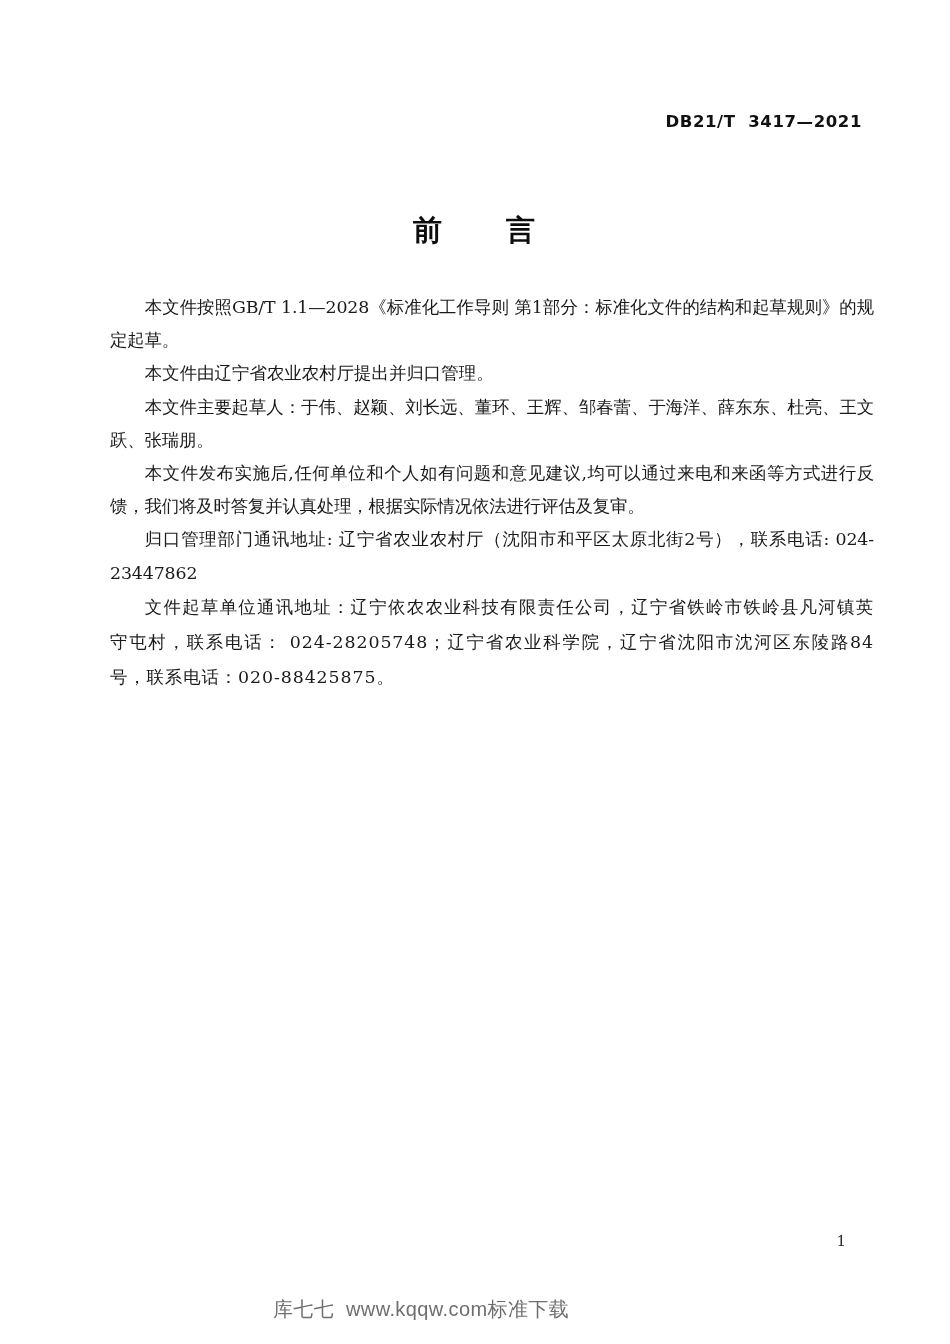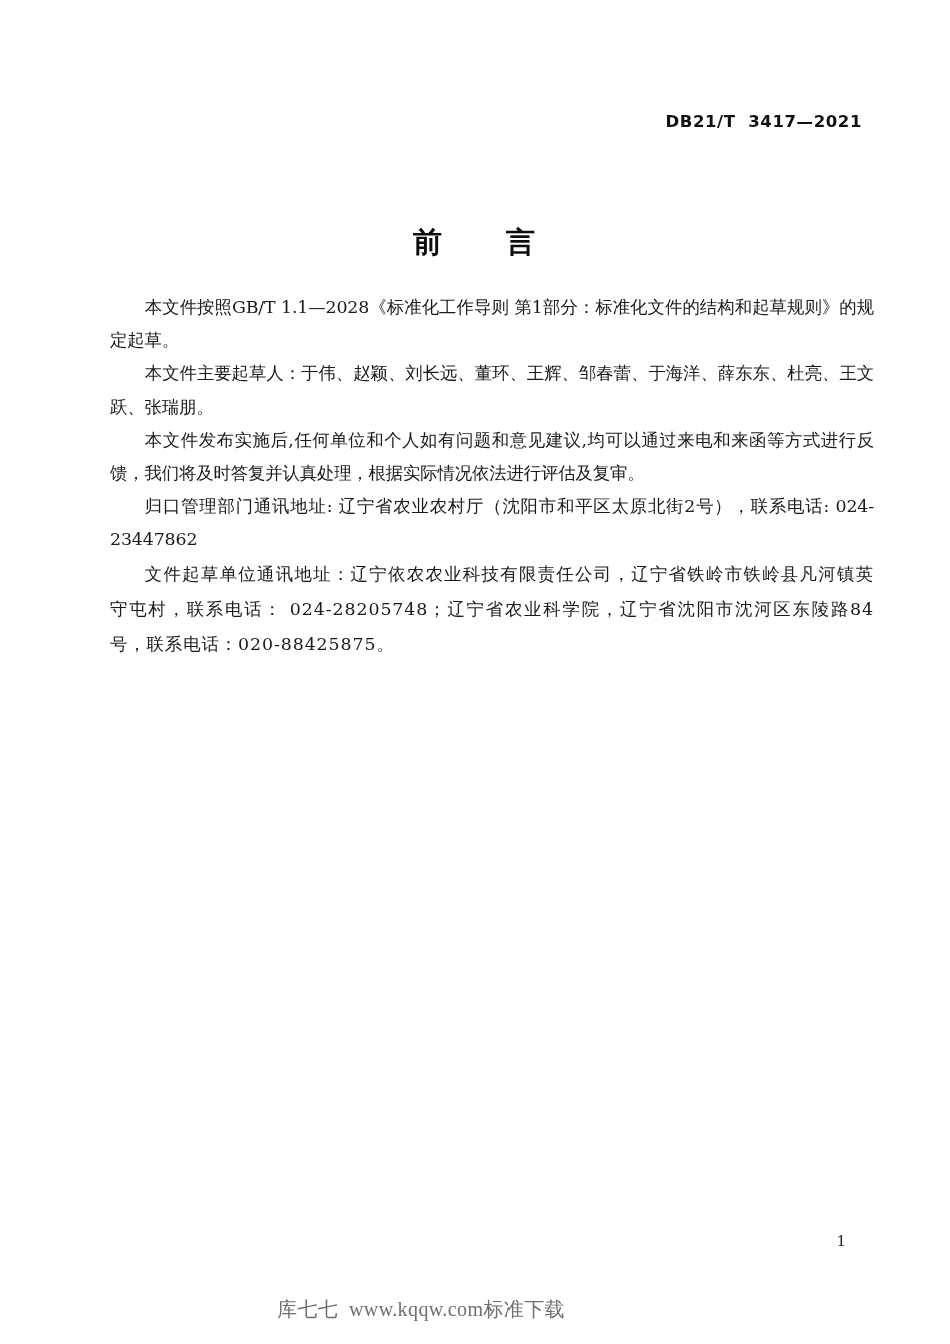--- a/index.html
+++ b/index.html
@@ -33,21 +33,21 @@
     font-size: 16.5px;
     font-weight: 700;
     letter-spacing: 0.6px;
     color: #111111;
     white-space: pre;
   }
 
   
   .section-title {
     position: absolute;
-    top: 223px;
+    top: 211px;
     left: 0;
     width: 950px;
     text-align: center;
     font-family: "DejaVu Sans", "Liberation Sans", sans-serif;
     font-size: 29px;
     font-weight: 700;
     letter-spacing: 2px;
     color: #0d0d0d;
     white-space: pre;
   }
@@ -89,38 +89,39 @@
     color: #2b2b2b;
   }
 
   
   .footer-watermark {
     position: absolute;
     top: 1296px;
     left: 0;
     width: 842px;
     text-align: center;
-    font-family: Liberation Serif, serif;
+    font-family: Liberation Sans, sans-serif;
     font-size: 20px;
     color: #6f6f6f;
     letter-spacing: 0.4px;
     white-space: pre;
   }
 </style>
 </head>
 <body>
 
 <div class="page">
 
   <div class="doc-header">DB21/T  3417—2021</div>
 
   <div class="section-title">前　　言</div>
 
   <div class="body-block">
     <p class="para compact">本文件按照GB/T 1.1—2028《标准化工作导则 第1部分：标准化文件的结构和起草规则》的规定起草。</p>
+    <p class="para">本文件由辽宁省农业农村厅提出并归口管理。</p>
     <p class="para compact">本文件主要起草人：于伟、赵颖、刘长远、董环、王辉、邹春蕾、于海洋、薛东东、杜亮、王文跃、张瑞朋。</p>
     <p class="para compact">本文件发布实施后,任何单位和个人如有问题和意见建议,均可以通过来电和来函等方式进行反馈，我们将及时答复并认真处理，根据实际情况依法进行评估及复审。</p>
     <p class="para compact">归口管理部门通讯地址: 辽宁省农业农村厅（沈阳市和平区太原北街2号），联系电话: 024-23447862</p>
     <p class="para kai-wide">文件起草单位通讯地址：辽宁依农农业科技有限责任公司，辽宁省铁岭市铁岭县凡河镇英守屯村，联系电话： 024-28205748；辽宁省农业科学院，辽宁省沈阳市沈河区东陵路84号，联系电话：020-88425875。</p>
   </div>
 
   <div class="page-number">1</div>
 
   <div class="footer-watermark">库七七  www.kqqw.com标准下载</div>
 

